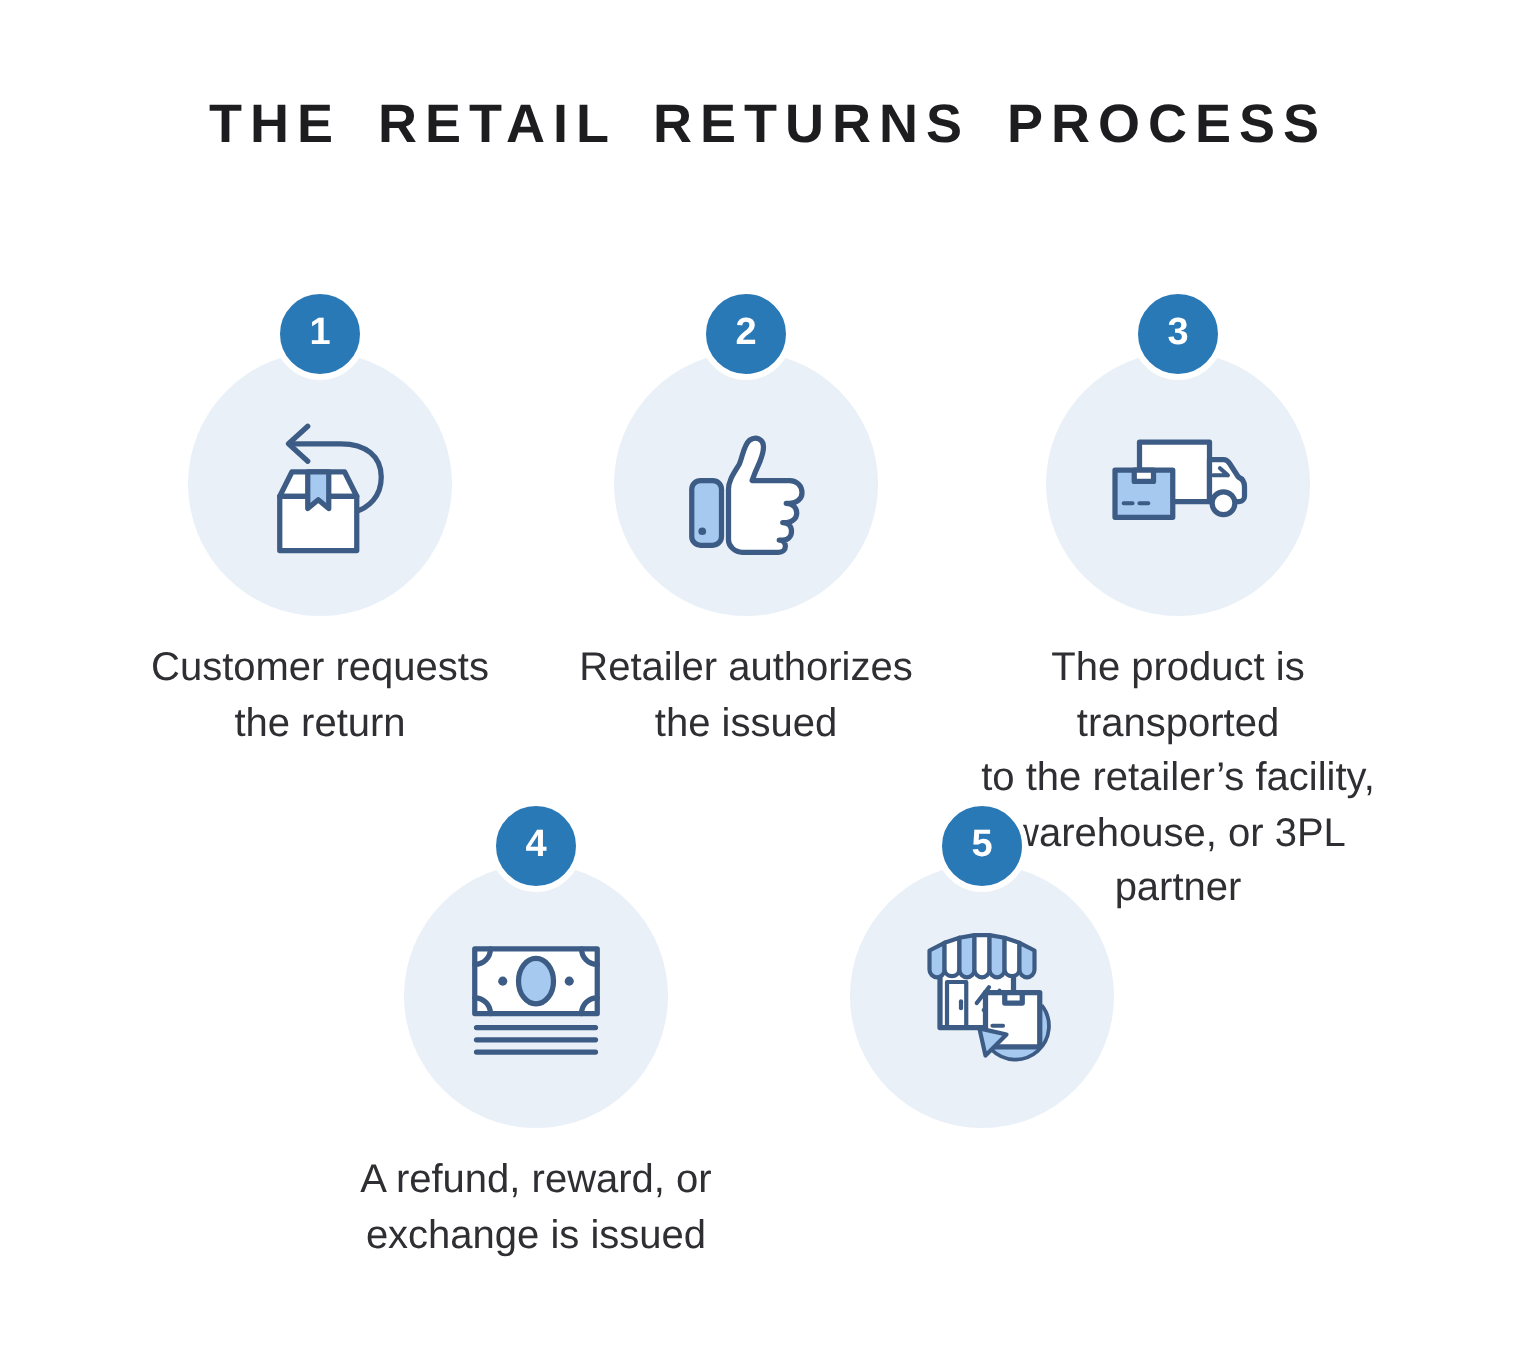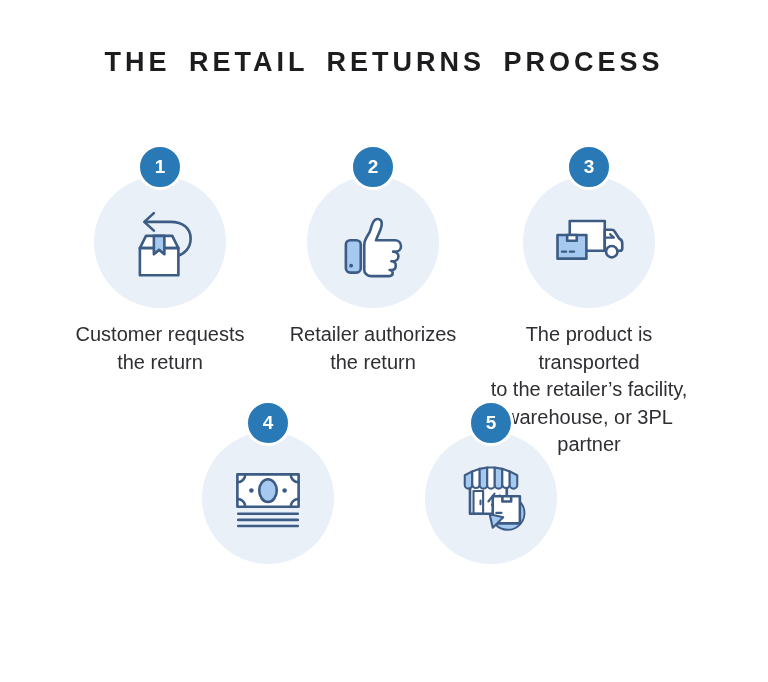--- a/index.html
+++ b/index.html
@@ -86,21 +86,21 @@
   <div class="step s2">
     <div class="badge">2</div>
     <div class="bubble">
       <svg width="84" height="84" viewBox="0 0 96 96">
         <rect class="st fl" x="17" y="46" width="17" height="37" rx="5"></rect>
         <circle class="fd" cx="23" cy="75" r="2.2"></circle>
         <path class="st fw" d="M38,76 V51 C38,46 41,42 44,37 C46,33 46.5,26 50,23 C53.5,20.5 58,22 58,27 C58,32 55,37 53,42 L51.5,46 H73 C77,46 80,49 80,53 C80,56.5 77,59 73,59 H71 C74.5,59 77,61.5 77,64.5 C77,67.5 74.5,70 71,70 H69 C72,70 74,72 74,75 C74,78 72,80 69,80 H67 C69,80 70.5,81.5 70.5,83.5 C70.5,85.5 69,87 66.5,87 H46 C41.5,87 38,83.5 38,80 Z"></path>
       </svg>
     </div>
     <div class="caption">Retailer authorizes
-the return</div>
+the issued</div>
   </div>
 
   <div class="step s3">
     <div class="badge">3</div>
     <div class="bubble">
       <svg width="84" height="84" viewBox="0 0 96 96">
         <rect class="st fw" x="26" y="24" width="40" height="34"></rect>
         <path class="st fw" d="M66,34 H74 C75.5,34 76.5,34.7 77.3,36 L82.5,44 C84.8,45 86,47 86,49.5 V55 C86,56.7 84.7,58 83,58 H66 Z"></path>
         <path class="st thin" d="M68,43 H76 M72,39 L76.5,43"></path>
         <circle class="st fw" cx="74" cy="59" r="6.5"></circle>
@@ -119,20 +119,22 @@
     <div class="bubble">
       <svg width="84" height="84" viewBox="0 0 96 96">
         <rect class="st fw" x="13" y="21" width="70" height="37"></rect>
         <path class="st" d="M22,21 C22,26 18,30 13,30 M74,21 C74,26 78,30 83,30 M13,49 C18,49 22,53 22,58 M83,49 C78,49 74,53 74,58"></path>
         <ellipse class="st fl" cx="48" cy="39.5" rx="10" ry="13"></ellipse>
         <circle class="fd" cx="29" cy="39.5" r="2.6"></circle>
         <circle class="fd" cx="67" cy="39.5" r="2.6"></circle>
         <path class="st" d="M14,66 H82 M14,73 H82 M14,80 H82"></path>
       </svg>
     </div>
+    <div class="caption">A refund, reward, or
+exchange is issued</div>
   </div>
 
   <div class="step s5">
     <div class="badge">5</div>
     <div class="bubble">
       <svg width="84" height="84" viewBox="0 0 96 96">
         <rect class="st fw" x="24" y="34" width="42" height="32"></rect>
         <rect class="st thin" x="28" y="40" width="11" height="26" fill="none"></rect>
         <path class="st thin" d="M36,51 V55"></path>
         <path class="st thin" d="M45,52 L52,43 M49,56 L58,45"></path>

